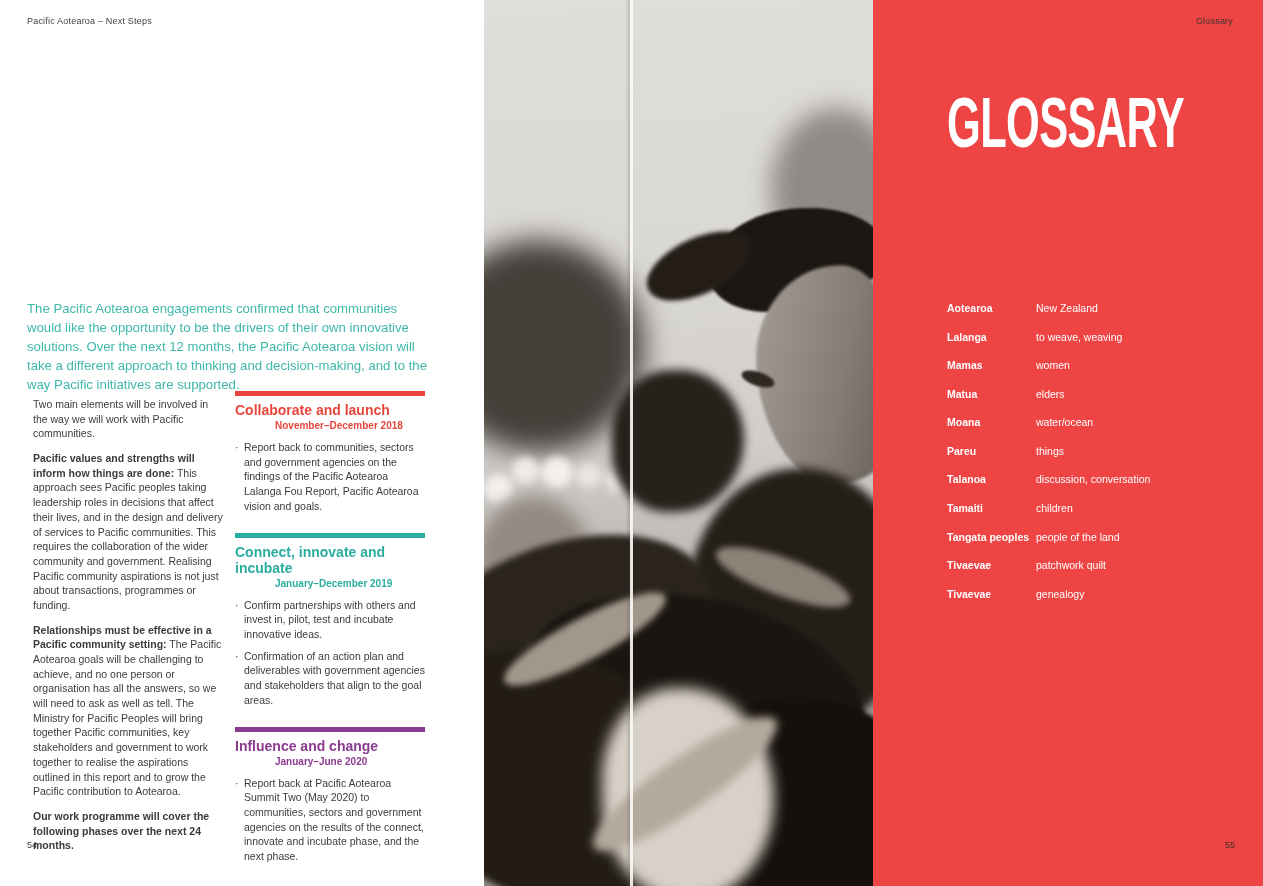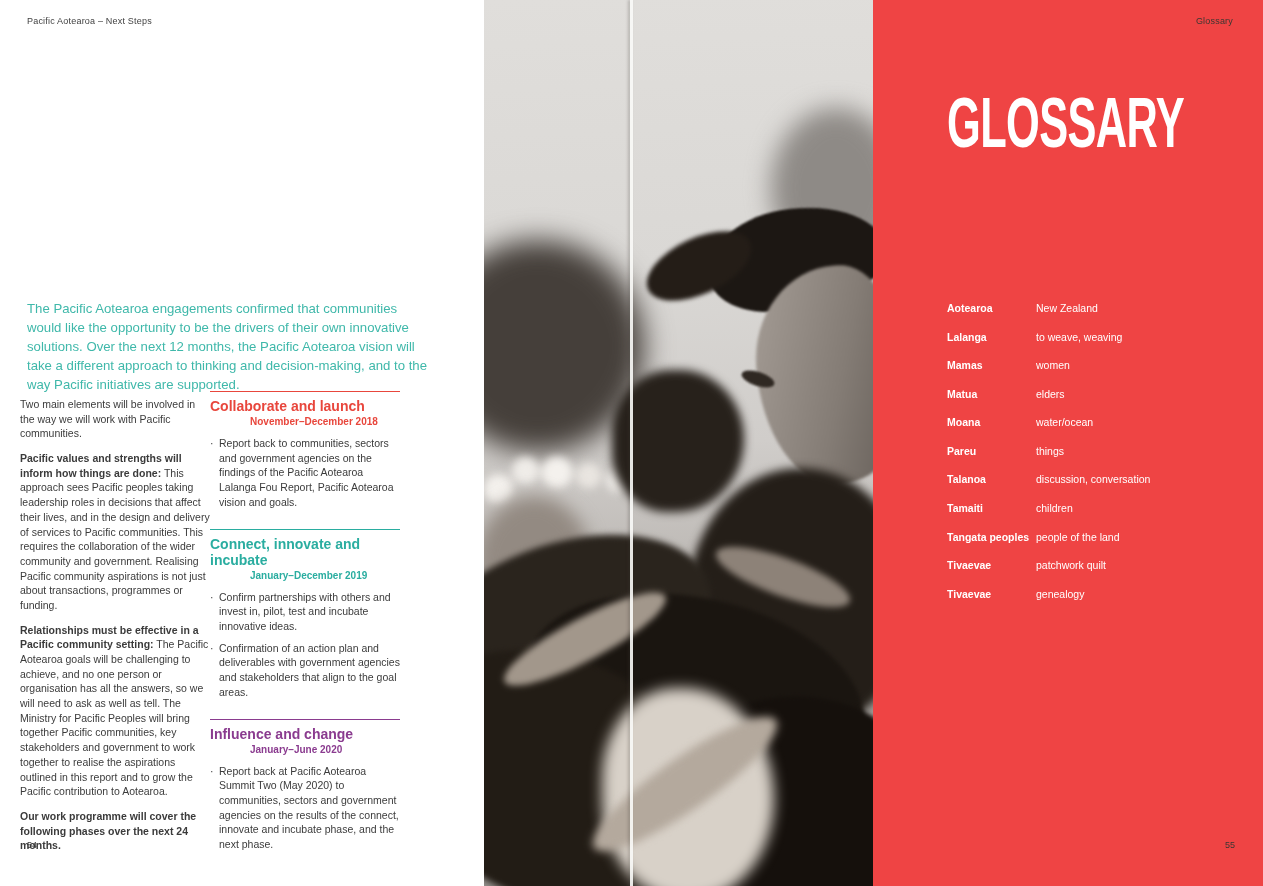--- a/index.html
+++ b/index.html
@@ -28,30 +28,30 @@
     display:block;
     font-size:70px; font-weight:bold; line-height:65px;
     letter-spacing:-1px; white-space:nowrap;
     transform:scaleX(.55); transform-origin:left top;
   }
   .intro {
     position:absolute; left:27px; top:300px; width:404px;
     font-size:13.2px; line-height:1.43; color:#3fb8aa;
   }
   .columns {
-    position:absolute; left:20px; top:391px; width:392px;
-    display:flex; 
+    position:absolute; left:33px; top:391px; width:392px;
+    display:flex; gap:12px;
   }
   .col { width:190px; }
   .col1 { padding-top:6px; }
   .col1 p { font-size:10.5px; line-height:1.4; margin-bottom:10px; color:#3b3b3b; }
   .lead-bold { font-weight:bold; }
   .p-bold { font-weight:bold; }
 
-  .phase { border-top:1px solid #000000; padding-top:6px; margin-bottom:19px; }
+  .phase { border-top:5px solid #000000; padding-top:6px; margin-bottom:19px; }
   .phase-title { font-size:14px; font-weight:bold; line-height:1.15; margin-bottom:2px; }
   .phase-dates { font-size:10px; font-weight:bold; margin-bottom:9px;padding-left:40px; }
   .bullet { display:flex; font-size:10.5px; line-height:1.4; margin-bottom:7px; color:#3b3b3b; }
   .bullet .marker { width:9px; flex:none; }
 
   
   .photo {
     position:absolute; left:484px; top:0; width:389px; height:886px; overflow:hidden;
     background:linear-gradient(178deg,#e0dedb 0%,#dad8d5 30%,#d0cdca 50%,#bebab6 63%,#a9a5a1 74%,#8f8b87 100%);
   }

